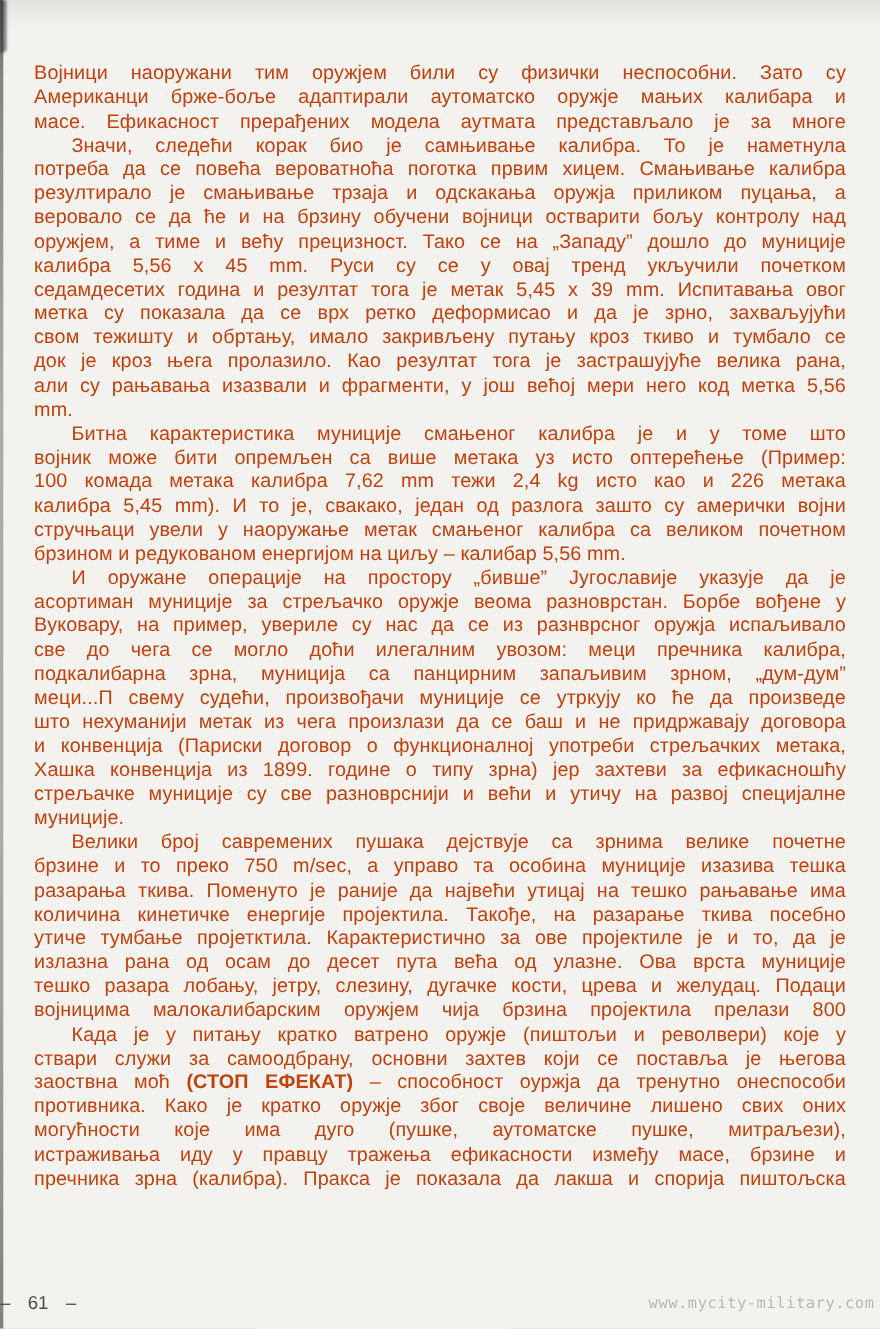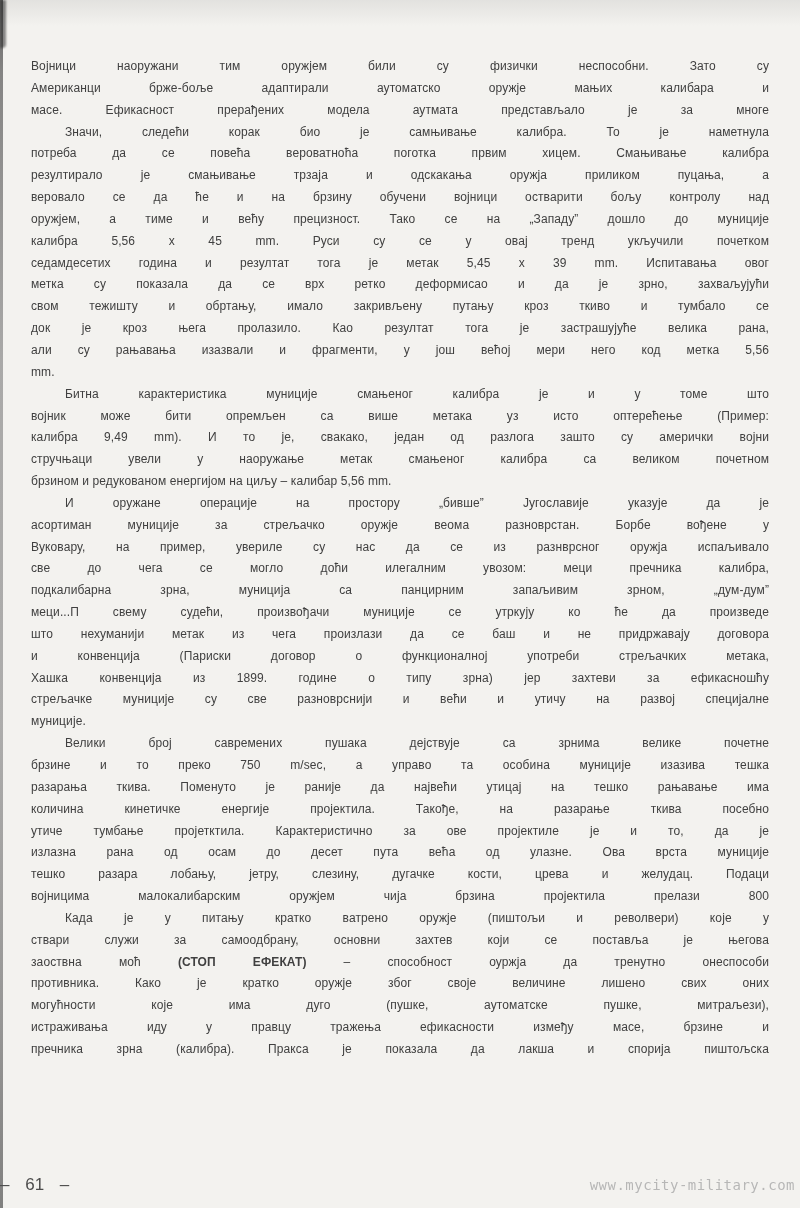--- a/index.html
+++ b/index.html
@@ -24,23 +24,23 @@
   }
   .corner-smudge{
     position:absolute;left:0;top:0;width:6px;height:48px;
     background:#2a2a2a;opacity:.55;border-radius:0 0 4px 0;
     filter:blur(1px);
   }
   .text-block{
     position:absolute;left:31px;top:56px;width:738px;
   }
   .line{
-    font-size:12px;
+    font-size:18px;
     line-height:21.85px;
-    color:#404040;
+    color:#c2410c;
     letter-spacing:.1px;
     text-align:justify;
     text-align-last:justify;
     -moz-text-align-last:justify;
   }
   .line.in{text-indent:34px;}
   .line.nj{text-align-last:left;-moz-text-align-last:left;}
   .line b{font-weight:bold;}
   .page-number{
     position:absolute;left:0;right:0;top:1175px;
@@ -73,21 +73,22 @@
       <div class="line">оружјем, а тиме и већу прецизност. Тако се на „Западу” дошло до муниције</div>
       <div class="line">калибра 5,56 х 45 mm. Руси су се у овај тренд укључили почетком</div>
       <div class="line">седамдесетих година и резултат тога је метак 5,45 х 39 mm. Испитавања овог</div>
       <div class="line">метка су показала да се врх ретко деформисао и да је зрно, захваљујући</div>
       <div class="line">свом тежишту и обртању, имало закривљену путању кроз ткиво и тумбало се</div>
       <div class="line">док је кроз њега пролазило. Као резултат тога је застрашујуће велика рана,</div>
       <div class="line">али су рањавања изазвали и фрагменти, у још већој мери него код метка 5,56</div>
       <div class="line nj">mm.</div>
       <div class="line in">Битна карактеристика муниције смањеног калибра је и у томе што</div>
       <div class="line">војник може бити опремљен са више метака уз исто оптерећење (Пример:</div>
-      <div class="line">калибра 9,49 mm). И то је, свакако, један од разлога зашто су амерички војни</div>
+      <div class="line">100 комада метака калибра 7,62 mm тежи 2,4 kg исто као и 226 метака</div>
+      <div class="line">калибра 5,45 mm). И то је, свакако, један од разлога зашто су амерички војни</div>
       <div class="line">стручњаци увели у наоружање метак смањеног калибра са великом почетном</div>
       <div class="line nj">брзином и редукованом енергијом на циљу – калибар 5,56 mm.</div>
       <div class="line in">И оружане операције на простору „бивше” Југославије указује да је</div>
       <div class="line">асортиман муниције за стрељачко оружје веома разноврстан. Борбе вођене у</div>
       <div class="line">Вуковару, на пример, увериле су нас да се из разнврсног оружја испаљивало</div>
       <div class="line">све до чега се могло доћи илегалним увозом: меци пречника калибра,</div>
       <div class="line">подкалибарна зрна, муниција са панцирним запаљивим зрном, „дум-дум”</div>
       <div class="line">меци...П свему судећи, произвођачи муниције се утркују ко ће да произведе</div>
       <div class="line">што нехуманији метак из чега произлази да се баш и не придржавају договора</div>
       <div class="line">и конвенција (Париски договор о функционалној употреби стрељачких метака,</div>

